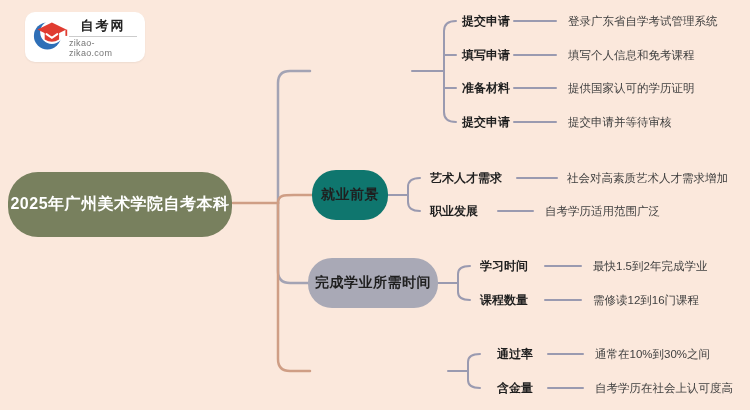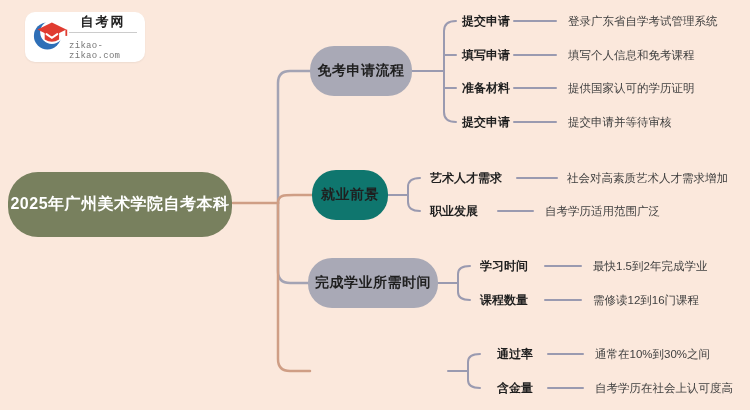--- a/index.html
+++ b/index.html
@@ -41,23 +41,22 @@
     white-space:nowrap;transform:translateY(-50%);
   }
   .logo{
     position:absolute;left:25px;top:12px;width:120px;height:50px;border-radius:10px;
     background:var(--logo-bg);display:flex;align-items:center;padding:0 8px;box-sizing:border-box;
     box-shadow:0 1px 2px rgba(0,0,0,.06);
   }
   .logo-text{display:flex;flex-direction:column;align-items:center;}
   .logo-name{font-size:13px;font-weight:bold;color:#222;letter-spacing:2px;}
   .logo-domain{
-    font-size:9px;color:#777;border-top:1px solid #ccc;padding-top:8px;margin-top:1px;
+    font-size:9px;color:#777;border-top:1px solid #ccc;padding-top:1px;margin-top:1px;
     letter-spacing:.3px;
-    font-family:Liberation Mono, monospace;
   }
 </style>
 </head>
 <body>
 
 <div class="stage">
 
   <svg class="wires" viewBox="0 0 750 410" fill="none" stroke-linecap="round">
 
     <path stroke-width="2.5" d="M278,203 L278,83 Q278,71 290,71 L310,71" stroke="#a3a3b4"></path>
@@ -111,21 +110,20 @@
       </svg>
     </span>
     <span class="logo-text">
       <span class="logo-name">自考网</span>
       <span class="logo-domain">zikao-zikao.com</span>
     </span>
   </div>
 
   <div class="pill root-pill" style="background: rgb(120, 128, 94);">2025年广州美术学院自考本科</div>
 
-  <div class="pill branch-pill b1" style="background: rgb(169, 169, 182);">免考申请流程</div>
   <div class="pill branch-pill b2" style="background: #0f766e;">就业前景</div>
   <div class="pill branch-pill b3" style="background: rgb(169, 169, 182);">完成学业所需时间</div>
 
   <div class="sub" style="left:462px;top:21px">提交申请</div>
   <div class="leaf" style="left:568px;top:21px">登录广东省自学考试管理系统</div>
   <div class="sub" style="left:462px;top:55px">填写申请</div>
   <div class="leaf" style="left:568px;top:55px">填写个人信息和免考课程</div>
   <div class="sub" style="left:462px;top:88px">准备材料</div>
   <div class="leaf" style="left:568px;top:88px">提供国家认可的学历证明</div>
   <div class="sub" style="left:462px;top:122px">提交申请</div>

